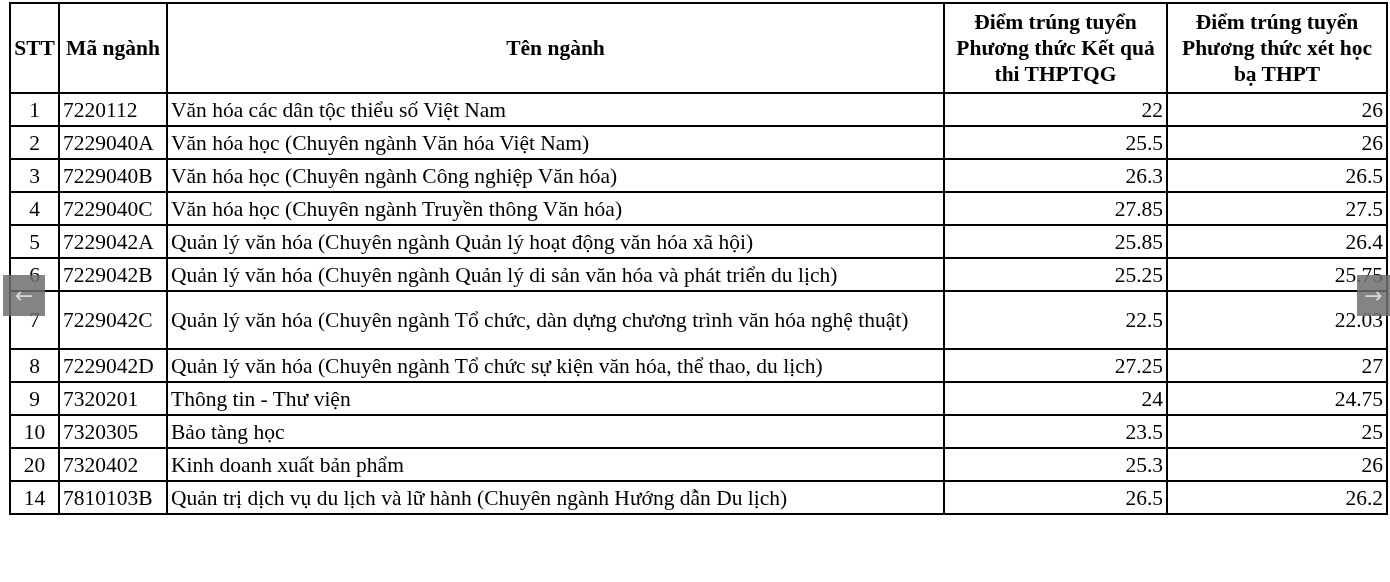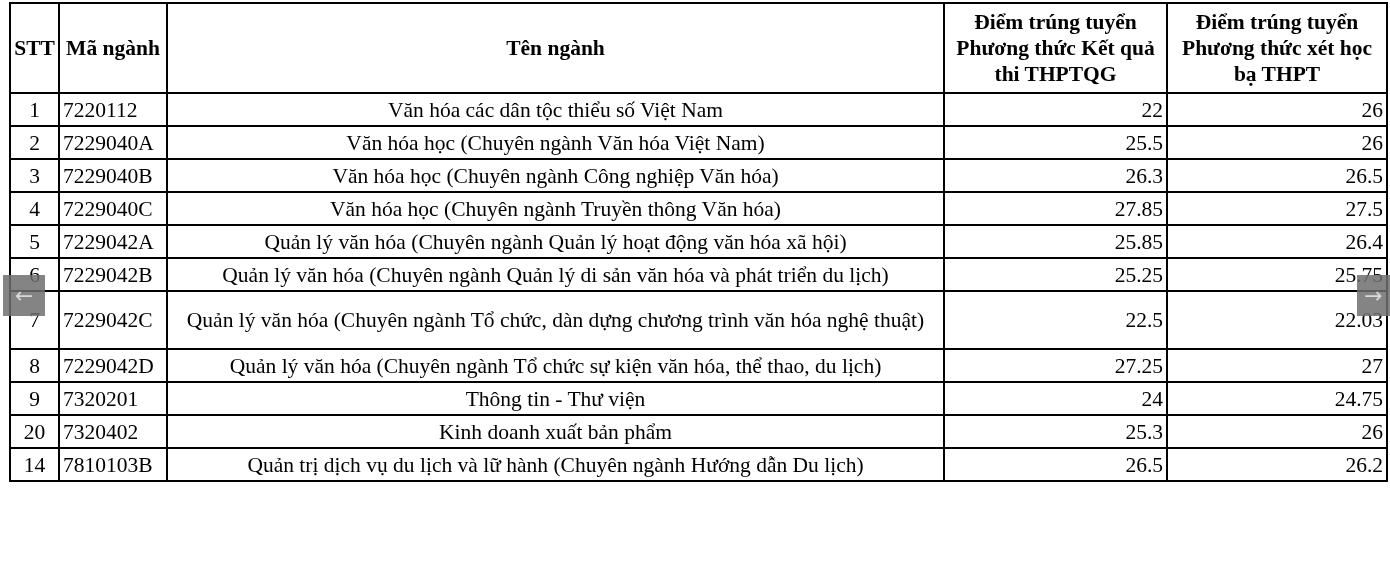--- a/index.html
+++ b/index.html
@@ -8,21 +8,21 @@
   table.scores { position:absolute; left:9px; top:2px; border-collapse:collapse;
                  table-layout:fixed; width:1377px; }
   table.scores th, table.scores td { border:2.5px solid #000; padding:0 3px; font-size:21.5px;
                  line-height:26px; vertical-align:middle; overflow:hidden; }
   table.scores th { font-weight:bold; text-align:center; line-height:26px; padding:4px 1px; }
   table.scores thead tr { height:90px; }
   table.scores tbody tr { height:33px; }
   table.scores tbody tr.tall { height:58px; }
   td.stt { text-align:center; }
   td.code { text-align:left; padding-left:2px; white-space:nowrap;margin-left:32px; }
-  td.name { text-align:center; padding-left:2px; }
+  td.name { text-align:left; padding-left:2px; }
   td.num { text-align:right; padding-right:3px;margin-top:24px; }
   td.num-bottom { vertical-align:bottom; padding-bottom:2px; }
   .nav-arrow { position:absolute; background:rgba(110,110,110,0.85); color:#d8d8d8;
                display:flex; align-items:center; justify-content:center; font-size:22px;
                font-family:"DejaVu Sans", sans-serif; cursor:pointer; }
   .nav-prev { left:3px; top:275px; width:42px; height:41px; }
   .nav-next { left:1357px; top:275px; width:33px; height:41px; }
   .watermark { position:absolute; left:570px; top:532px; width:270px; height:46px;
                color:rgba(255,255,255,0.75); font-family:"Liberation Sans", sans-serif;
                font-size:48px; font-weight:bold; letter-spacing:2px; line-height:46px;
@@ -106,20 +106,27 @@
       <td class="num">27</td>
     </tr>
     <tr>
       <td class="stt">9</td>
       <td class="code">7320201</td>
       <td class="name">Thông tin - Thư viện</td>
       <td class="num">24</td>
       <td class="num">24.75</td>
     </tr>
     <tr>
+      <td class="stt">10</td>
+      <td class="code">7320305</td>
+      <td class="name">Bảo tàng học</td>
+      <td class="num">23.5</td>
+      <td class="num">25</td>
+    </tr>
+    <tr>
       <td class="stt">20</td>
       <td class="code">7320402</td>
       <td class="name">Kinh doanh xuất bản phẩm</td>
       <td class="num">25.3</td>
       <td class="num">26</td>
     </tr>
     <tr>
       <td class="stt">14</td>
       <td class="code">7810103B</td>
       <td class="name">Quản trị dịch vụ du lịch và lữ hành (Chuyên ngành Hướng dẫn Du lịch)</td>

